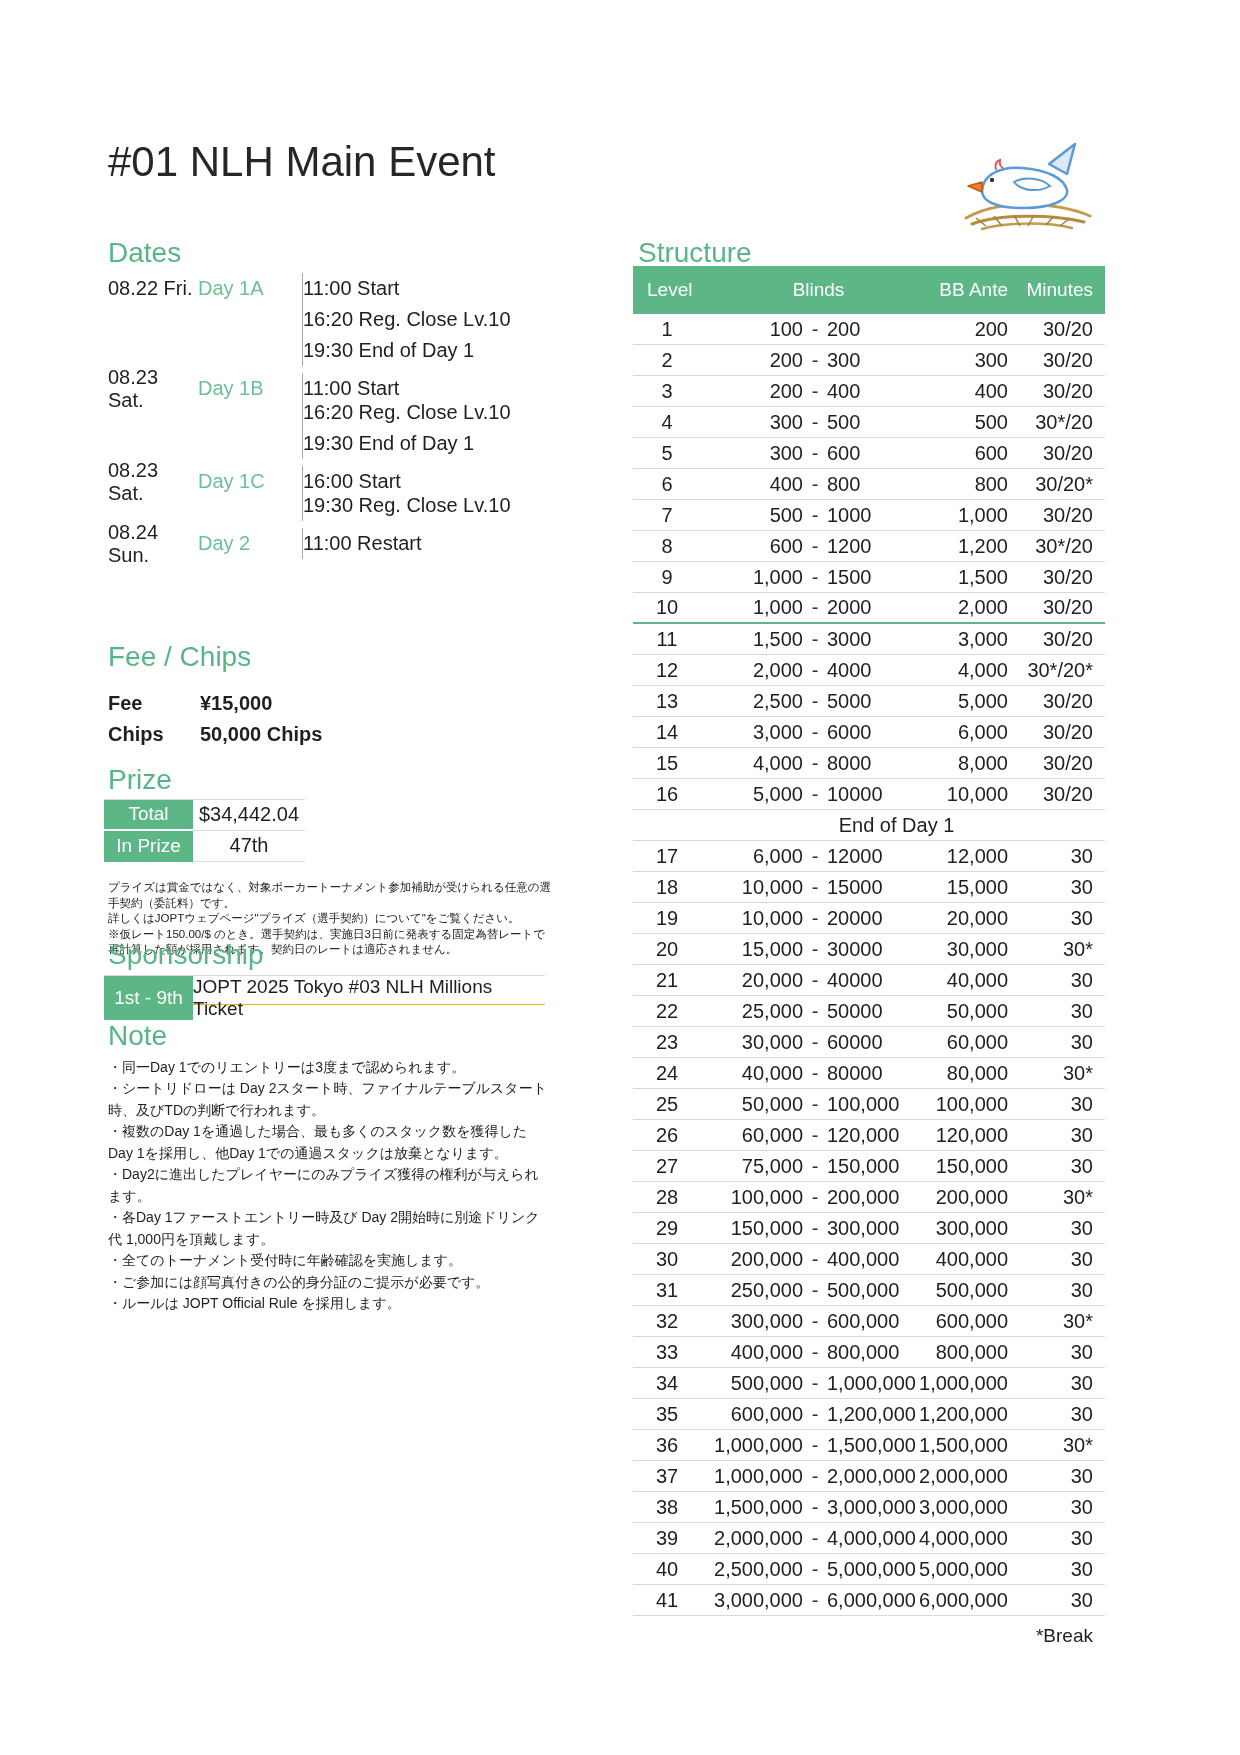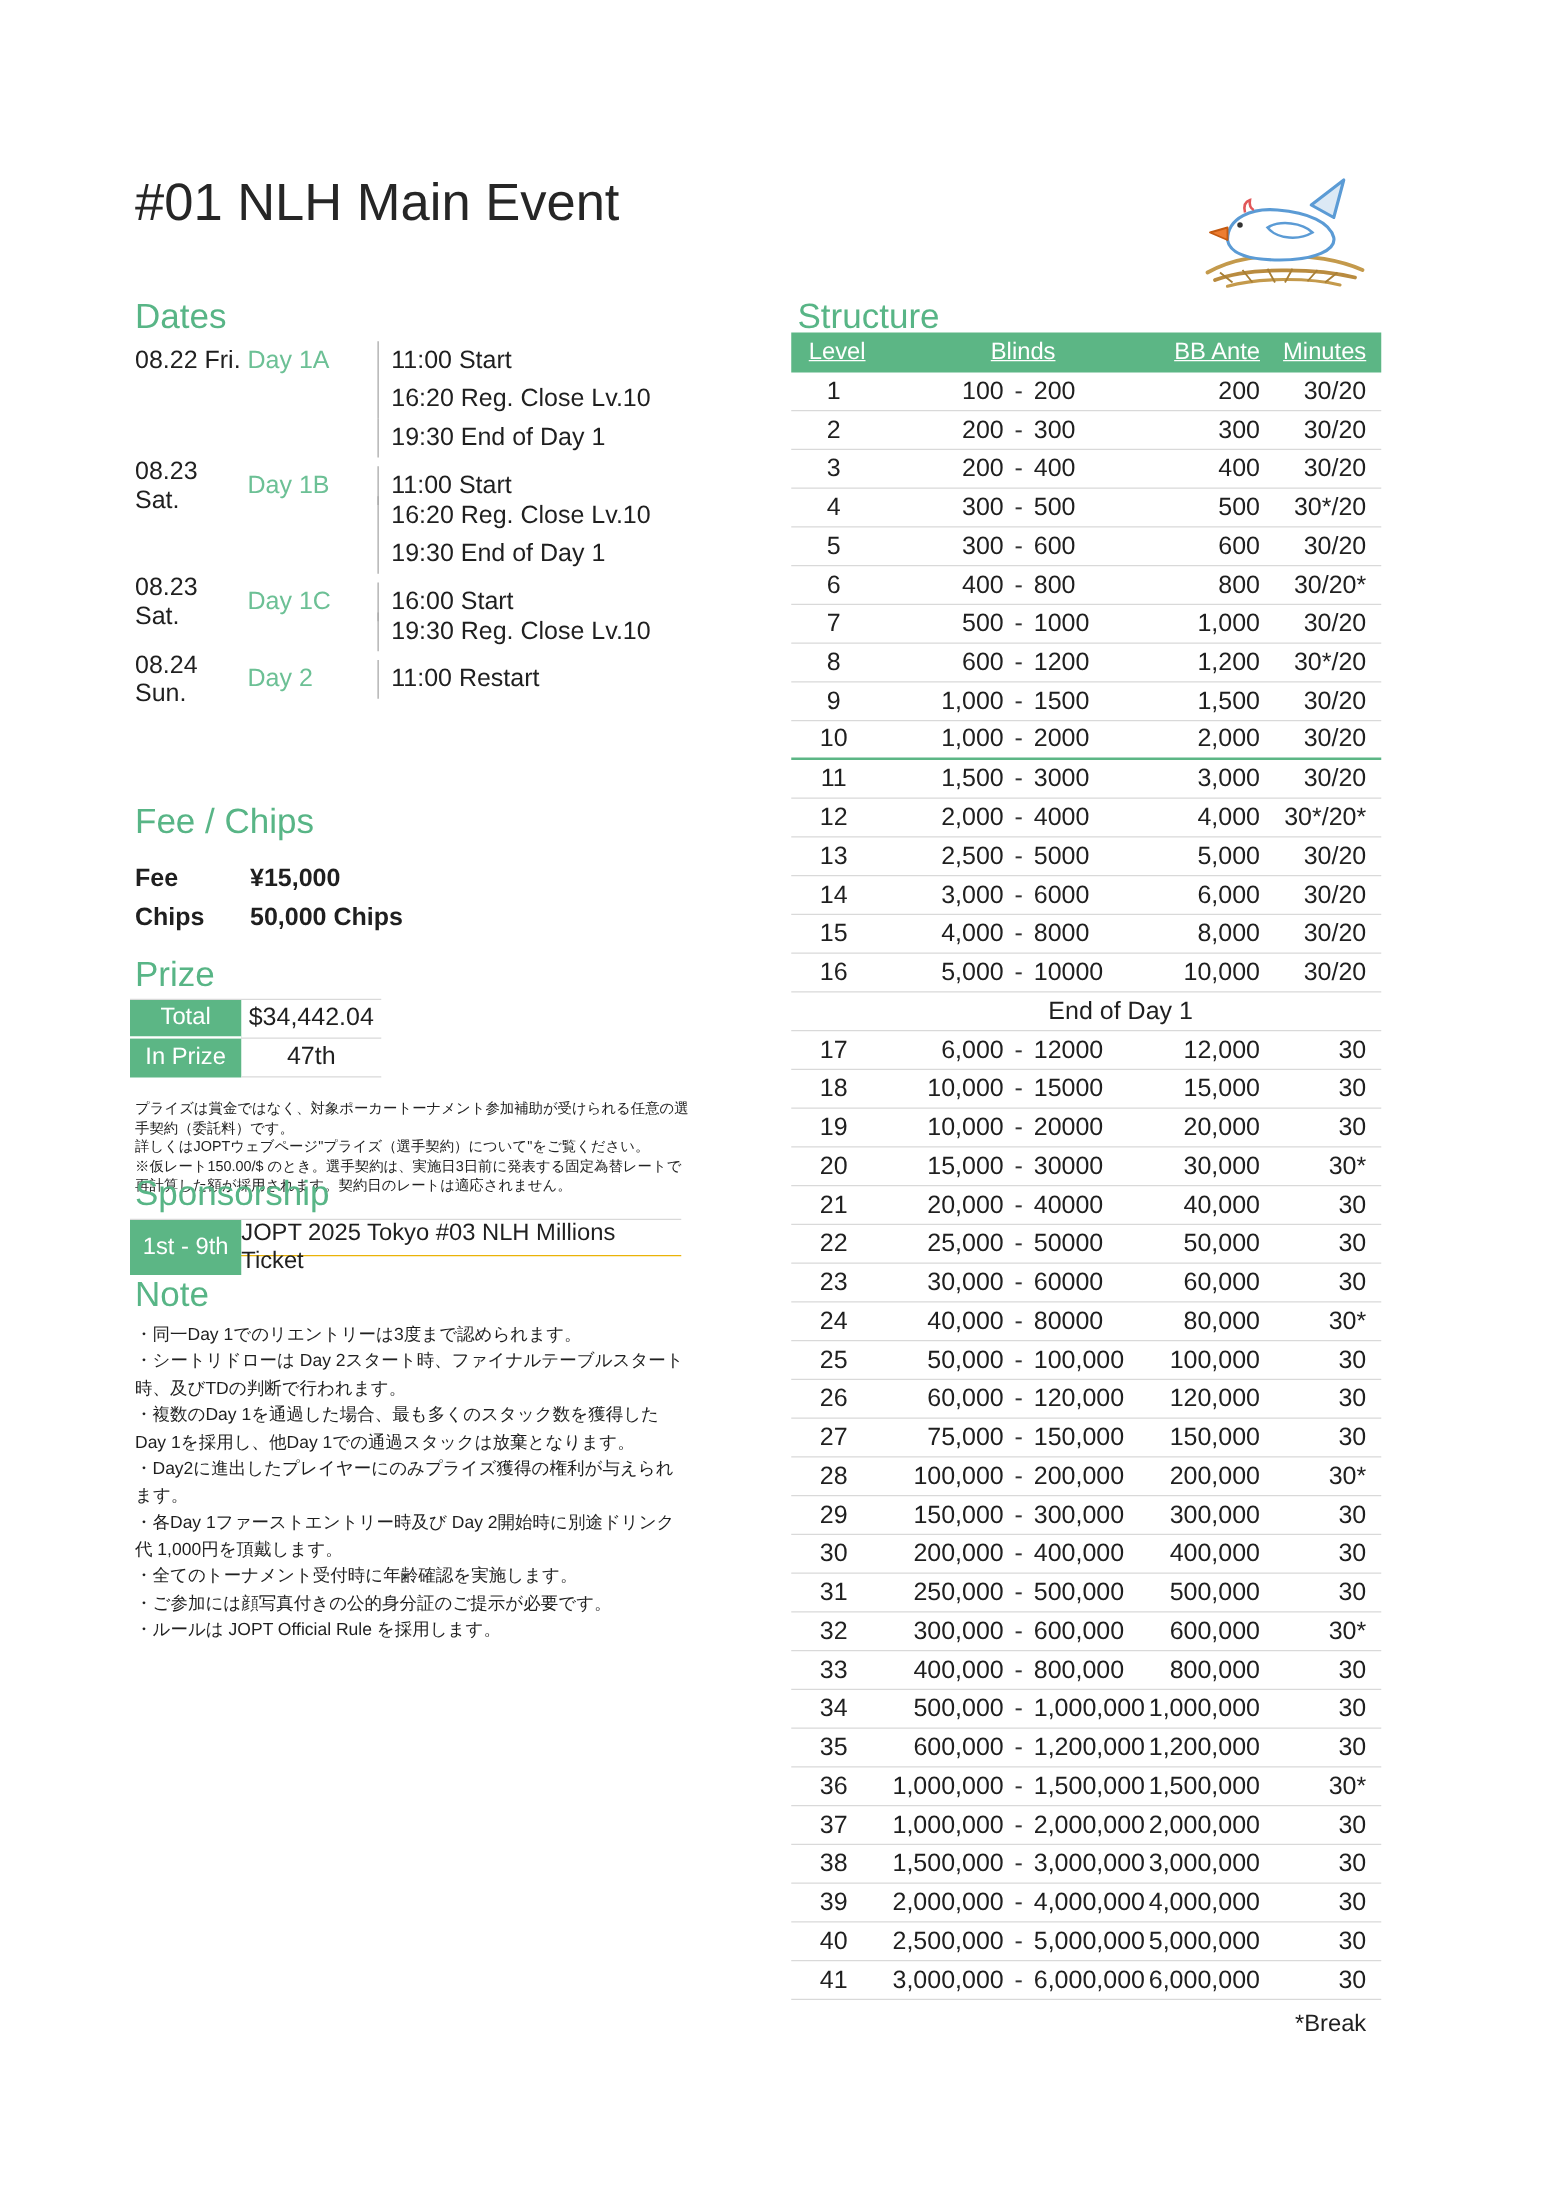--- a/index.html
+++ b/index.html
@@ -11,21 +11,21 @@
   .logo{position:absolute;left:952px;top:130px;}
 
   .sec-head{margin:0;font-size:28px;font-weight:400;color:#58B586;line-height:1.2;}
 
   
   .dates{position:absolute;left:108px;top:236px;width:452px;}
   .dates-grid{margin-top:3px;}
   .date-line{display:grid;grid-template-columns:90px 104px 1fr;height:31px;align-items:center;font-size:20px;}
   .d-date{color:#1f1f1f;}
   .d-day{color:#6CC095;}
-  .d-time{border-left:1px solid #A6A6A6;padding-left:10px;height:31px;display:flex;align-items:center;}
+  .d-time{border-left:1px solid #A6A6A6;height:31px;display:flex;align-items:center;}
 
   
   .fee{position:absolute;left:108px;top:640px;width:420px;}
   .kv-grid{margin-top:14px;font-weight:bold;}
   .kv-line{display:grid;grid-template-columns:92px 1fr;height:31px;align-items:center;font-size:20px;}
 
   
   .prize{position:absolute;left:104px;top:763px;width:240px;}
   .prize .sec-head{margin-left:4px;}
   .prize-table{margin-top:2px;width:201px;border-top:1px solid #D9D9D9;}
@@ -48,22 +48,22 @@
   .s-val{display:flex;align-items:center;justify-content:center;font-size:19px;}
 
   
   .note{position:absolute;left:108px;top:1019px;width:440px;}
   .note-list{margin-top:4px;font-size:14px;line-height:21.5px;}
   .note-item{margin:0;}
 
   
   .structure-head{position:absolute;left:638px;top:236px;}
   .structure-table{position:absolute;left:633px;top:266px;width:472px;}
-  .s-header{height:32px;background:#5CB685;color:#fff;display:grid;
-            grid-template-columns:68px 235px 72px 85px 12px;align-items:center;font-size:19px;white-space:nowrap;text-decoration:underline;}
+  .s-header{height:48px;background:#5CB685;color:#fff;display:grid;
+            grid-template-columns:68px 235px 72px 85px 12px;align-items:center;font-size:19px;white-space:nowrap;}
   .h-level{padding-left:14px;}
   .h-blinds{text-align:center;}
   .h-ante{text-align:right;}
   .h-min{text-align:right;}
   .s-row{display:grid;grid-template-columns:68px 102px 24px 181px 85px 12px;height:31px;align-items:center;
          font-size:20px;border-bottom:1px solid #D9D9D9;box-sizing:border-box;}
   .s-row.lv10{border-bottom:2px solid #5CB685;}
   .c-level{text-align:center;}
   .c-sb{text-align:right;}
   .c-dash{text-align:center;color:#333;}

